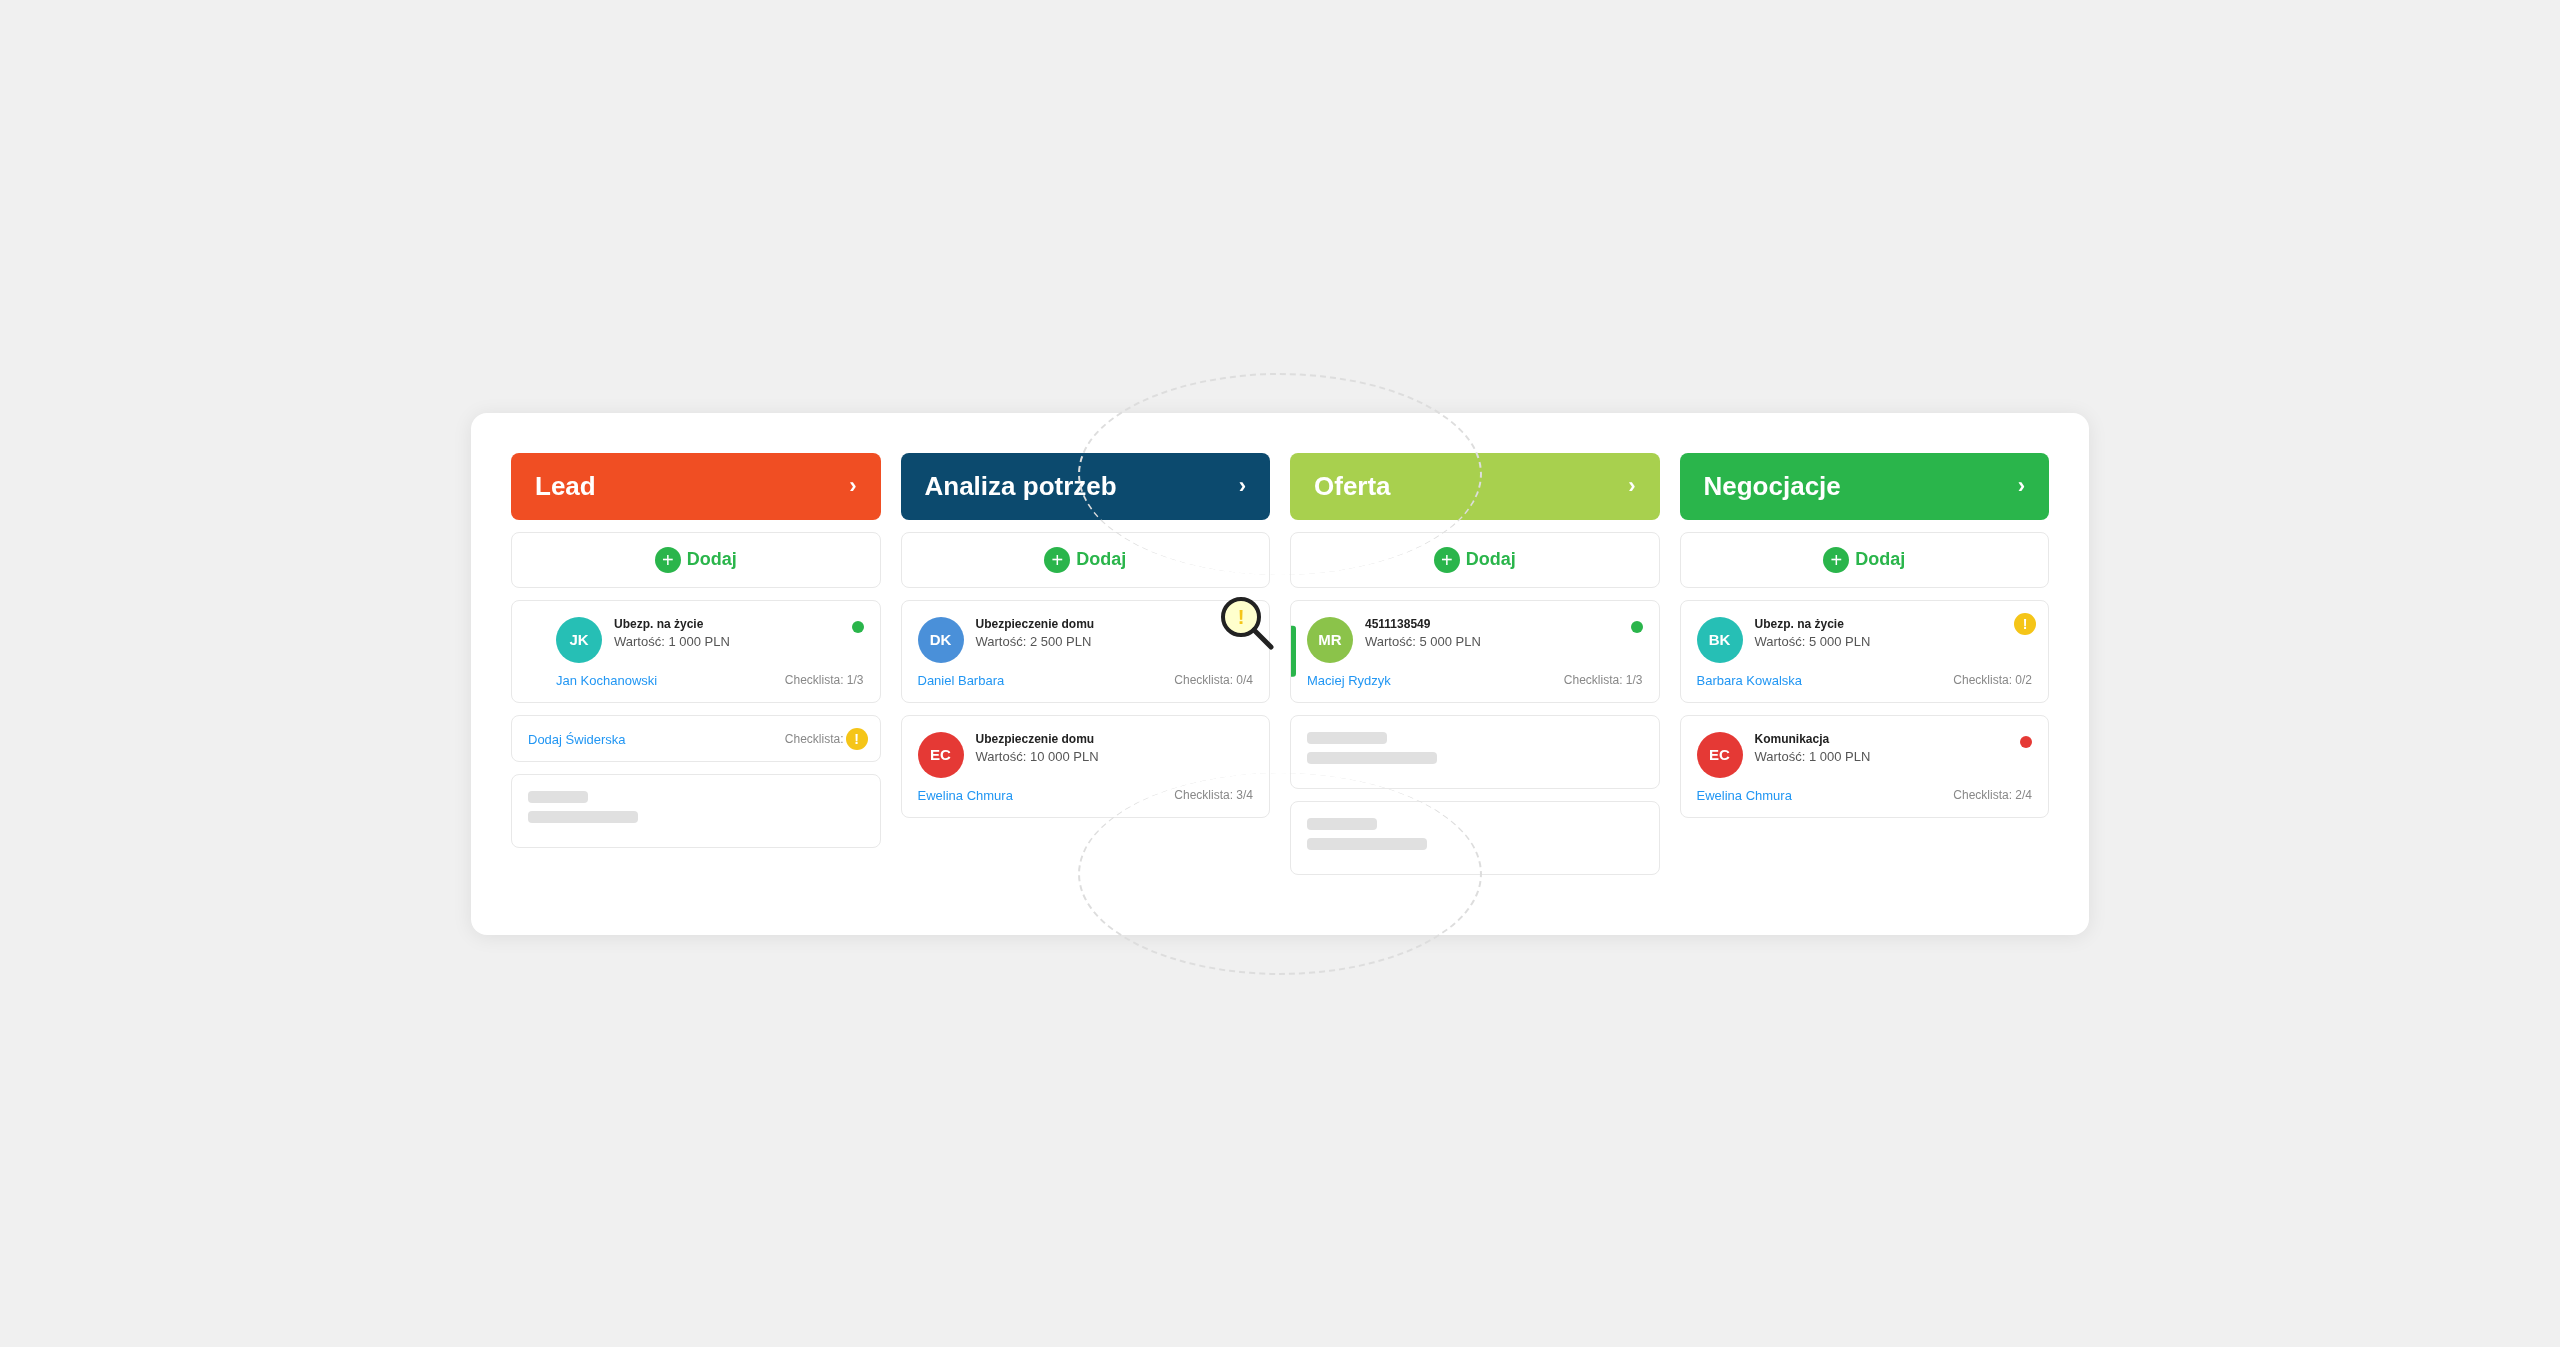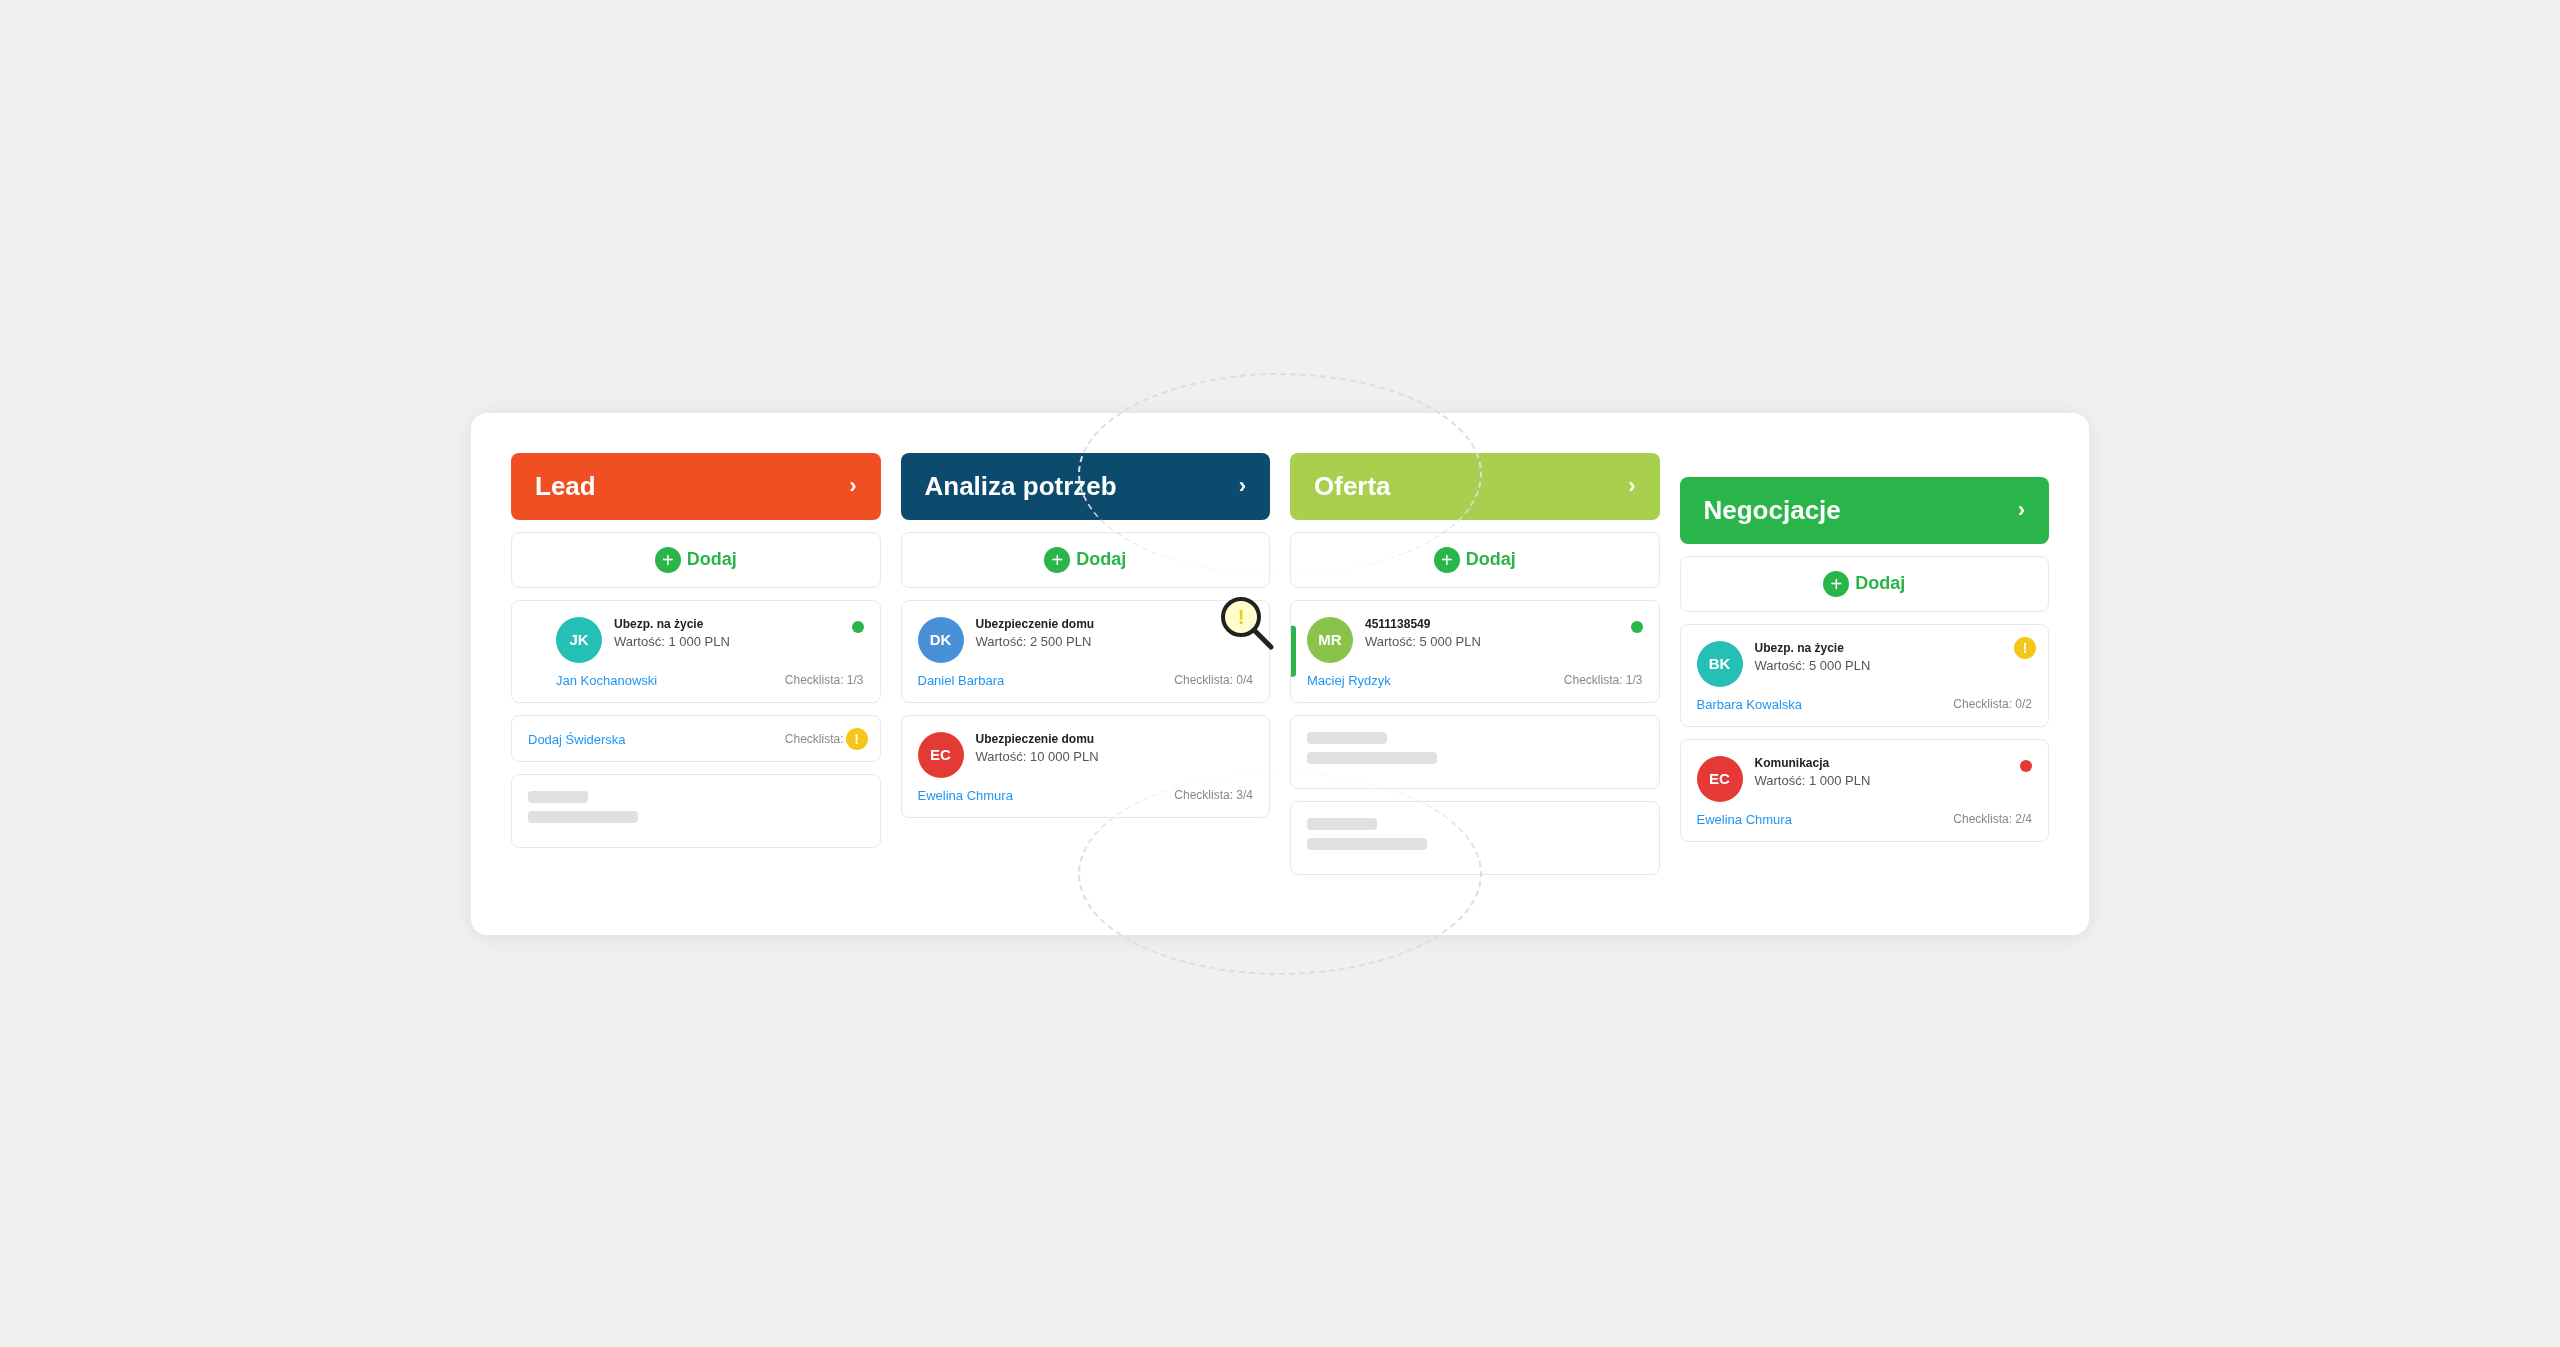--- a/index.html
+++ b/index.html
@@ -72,21 +72,21 @@
     }
     .col-header-arrow {
       color: #fff;
       font-size: 22px;
       font-weight: bold;
     }
 
     .header-lead { background: #f04e23; }
     .header-analiza { background: #0c4a6e; }
     .header-oferta { background: #a8d04e; }
-    .header-negocjacje { background: #2ab54b; margin-top: 24px; }
+    .header-negocjacje { background: #2ab54b; }
 
     
     .add-row {
       background: #fff;
       border: 1px solid #e8e8e8;
       border-radius: 8px;
       padding: 14px;
       text-align: center;
       cursor: pointer;
     }

